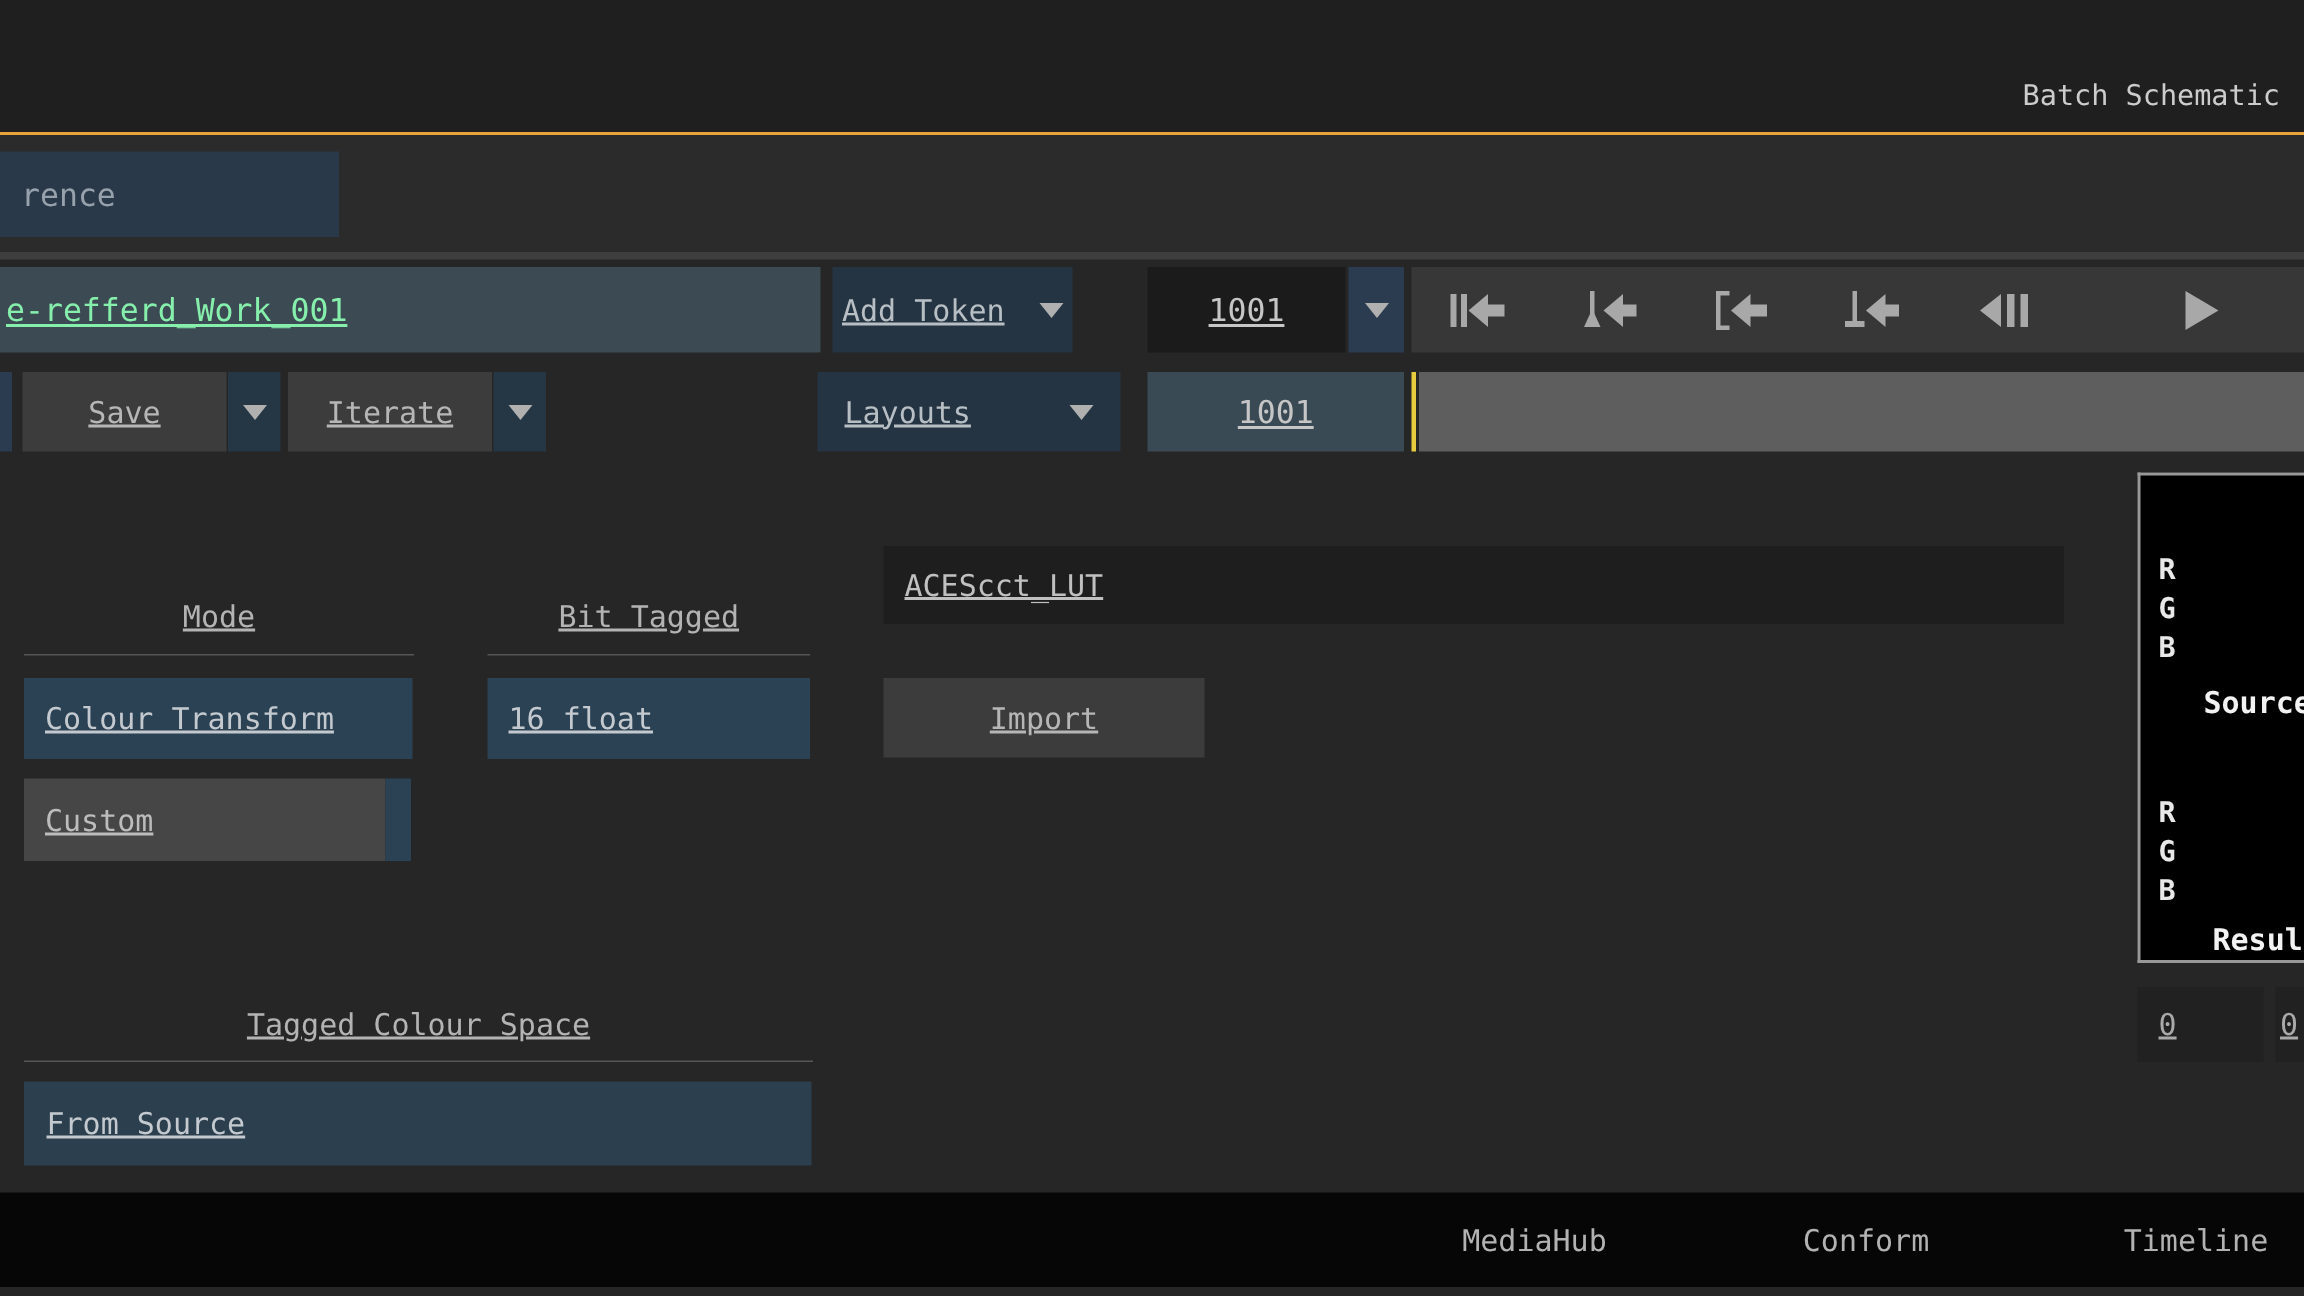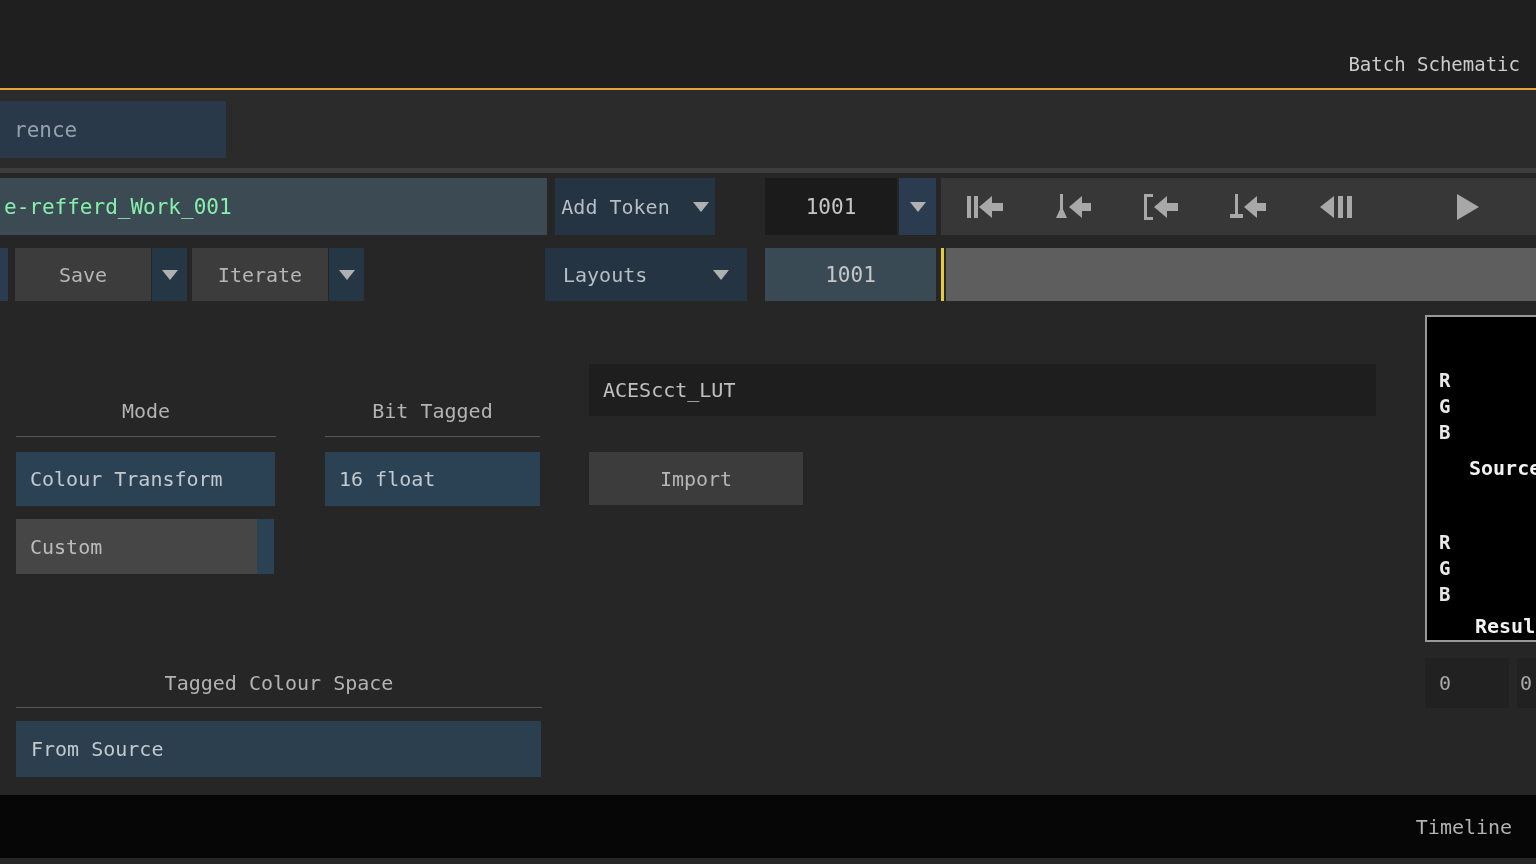--- a/index.html
+++ b/index.html
@@ -4,21 +4,21 @@
 <style>
   * { margin:0; padding:0; box-sizing:border-box; }
   html,body { width:1536px; height:864px; overflow:hidden; }
   body {
     position:relative;
     background:#262626;
     font-family:"DejaVu Sans Mono","Liberation Mono",monospace;
     color:#b8b8b8;
     font-size:20px;
   }
-  .abs { position:absolute; }
+  .abs { position:absolute;text-decoration:underline; }
   .row-center { display:flex; align-items:center; }
   .center { display:flex; align-items:center; justify-content:center; }
 
   
   .topbar { left:0; top:0; width:1536px; height:88px; background:#1f1f1f; }
   .topbar-title { position:absolute; right:16px; top:53px; font-size:19px; color:#cccccc; white-space:nowrap; }
   .accent-line { left:0; top:88px; width:1536px; height:2px; background:#e8a33c; }
 
   
   .subbar { left:0; top:90px; width:1536px; height:78px; background:#2b2b2b; }
@@ -249,17 +249,23 @@
   <div class="scope-cap cap-res">Result</div>
 </div>
 <div class="abs val-box val-1">
   <span>0</span>
 </div>
 <div class="abs val-box val-2">
   <span>0</span>
 </div>
 
 <div class="abs bottombar">
+  <div class="tab tab-mediahub">
+    <span>MediaHub</span>
+  </div>
+  <div class="tab tab-conform">
+    <span>Conform</span>
+  </div>
   <div class="tab tab-timeline">
     <span>Timeline</span>
   </div>
 </div>
 <div class="abs footer-strip"></div>
 
 </body></html>

